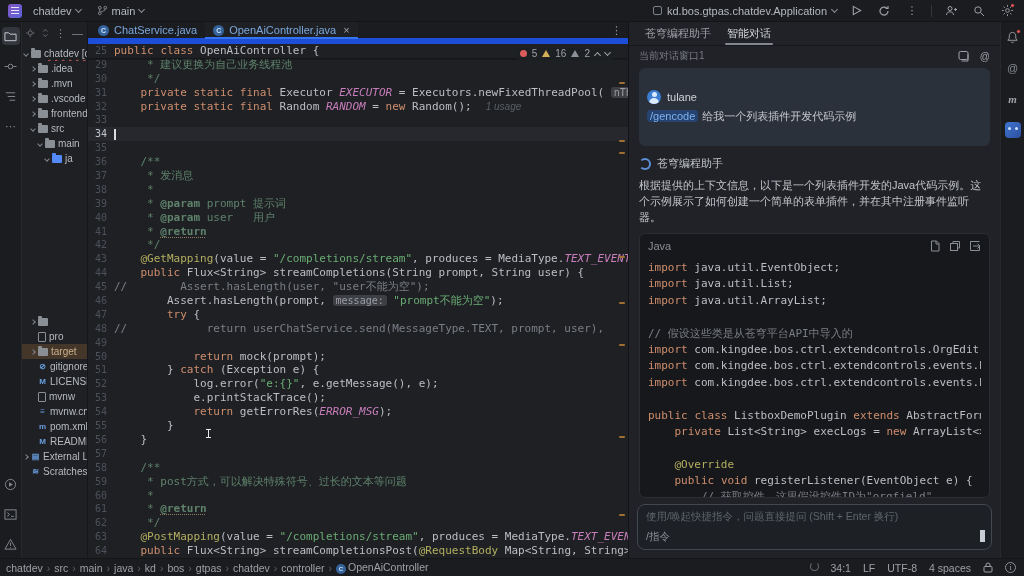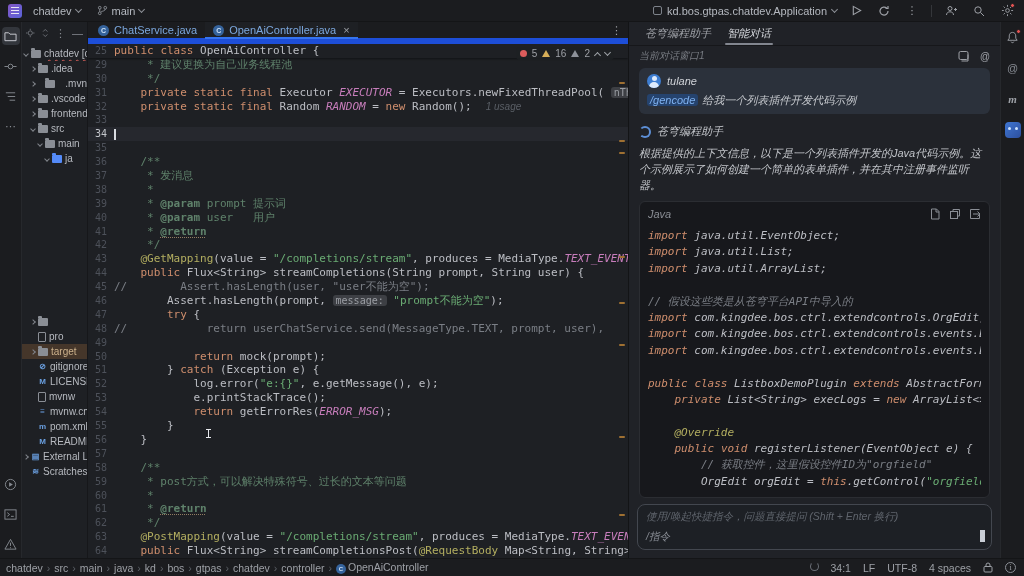--- a/index.html
+++ b/index.html
@@ -83,29 +83,29 @@
   .insp-chev { width:5px; height:5px; border-right:1px solid #9da0a6; border-bottom:1px solid #9da0a6;}
   .up { transform:rotate(-135deg); margin-top:3px;} .down { transform:rotate(45deg); margin-top:-2px;}
 
   .marks { position:absolute; top:0; right:2px; bottom:0; width:8px; z-index:4;}
   .mark { position:absolute; right:1px; width:6px; height:2px; background:#9f7032; border-radius:1px;}
   .ibeam { position:absolute; z-index:5; width:1px; height:9px; background:#e8eaee; left:120px; top:385px;}
   .ibeam::before,.ibeam::after { content:""; position:absolute; left:-2px; width:5px; height:1px; background:#e8eaee;}
   .ibeam::after { bottom:0; }
 
   
-  .assist { width:372px; background:#202227; border-left:1px solid #131416; display:flex; flex-direction:column; min-height:0;font-style:italic;}
+  .assist { width:372px; background:#202227; border-left:1px solid #131416; display:flex; flex-direction:column; min-height:0;}
   .a-tabs { height:24px; display:flex; align-items:stretch; gap:4px; padding:0 10px; border-bottom:1px solid #16171a; flex:0 0 24px;}
   .a-tab { display:flex; align-items:center; padding:0 6px; color:#9da0a6; position:relative; font-size:11px;}
   .a-tab.active { color:#d4d7dc; }
   .a-tab.active::after { content:""; position:absolute; left:4px; right:4px; bottom:0; height:2px; background:#82868f; border-radius:1px;}
   .a-session { height:20px; display:flex; align-items:center; padding:0 10px; color:#787c83; font-size:10px; flex:0 0 20px;}
   .a-session .sp { flex:1; }
   .a-scroll { flex:1; overflow:hidden; padding:2px 10px 0 10px; display:flex; flex-direction:column; min-height:0;}
-  .ucard { background:#2b313b; border-radius:6px; padding:6px 8px; }
+  .ucard { background:#2b313b; border-radius:6px; padding:22px 8px; }
   .uhead { display:flex; align-items:center; gap:6px; margin-bottom:5px;}
   .uavatar { width:14px; height:14px; border-radius:50%; background:#3d7dd1; position:relative; overflow:hidden;}
   .uavatar::before { content:""; position:absolute; top:2px; left:4.5px; width:5px; height:5px; border-radius:50%; background:#ddeafc;}
   .uavatar::after { content:""; position:absolute; top:8px; left:2px; width:10px; height:7px; border-radius:5px 5px 0 0; background:#ddeafc;}
   .uname { color:#d0d3d8; }
   .umsg { color:#c6c9ce; }
   .cmdchip { background:#25436e; color:#7eb1f0; border-radius:3px; padding:0 3px; margin-right:4px;}
   .ahead { display:flex; align-items:center; gap:6px; margin:10px 0 6px 0; color:#c2c5ca;}
   .aspin { width:12px; height:12px; border-radius:50%; border:2px solid #5d8fd6; border-left-color:transparent; }
   .apara { color:#c2c5ca; line-height:16px; margin-bottom:8px; }
@@ -260,21 +260,21 @@
           <div class="trow" style="padding-left: 2px;">
             <span class="tchev open"></span>
             <span class="fico"></span>
             <span class="troot">chatdev [ch</span>
           </div>
           <div class="trow" style="padding-left: 9px;">
             <span class="tchev closed"></span>
             <span class="fico"></span>
             <span>.idea</span>
           </div>
-          <div class="trow" style="padding-left: 9px; justify-content: space-between;">
+          <div class="trow" style="padding-left: 9px;">
             <span class="tchev closed"></span>
             <span class="fico"></span>
             <span>.mvn</span>
           </div>
           <div class="trow" style="padding-left: 9px;">
             <span class="tchev closed"></span>
             <span class="fico"></span>
             <span>.vscode</span>
           </div>
           <div class="trow" style="padding-left: 9px;">

